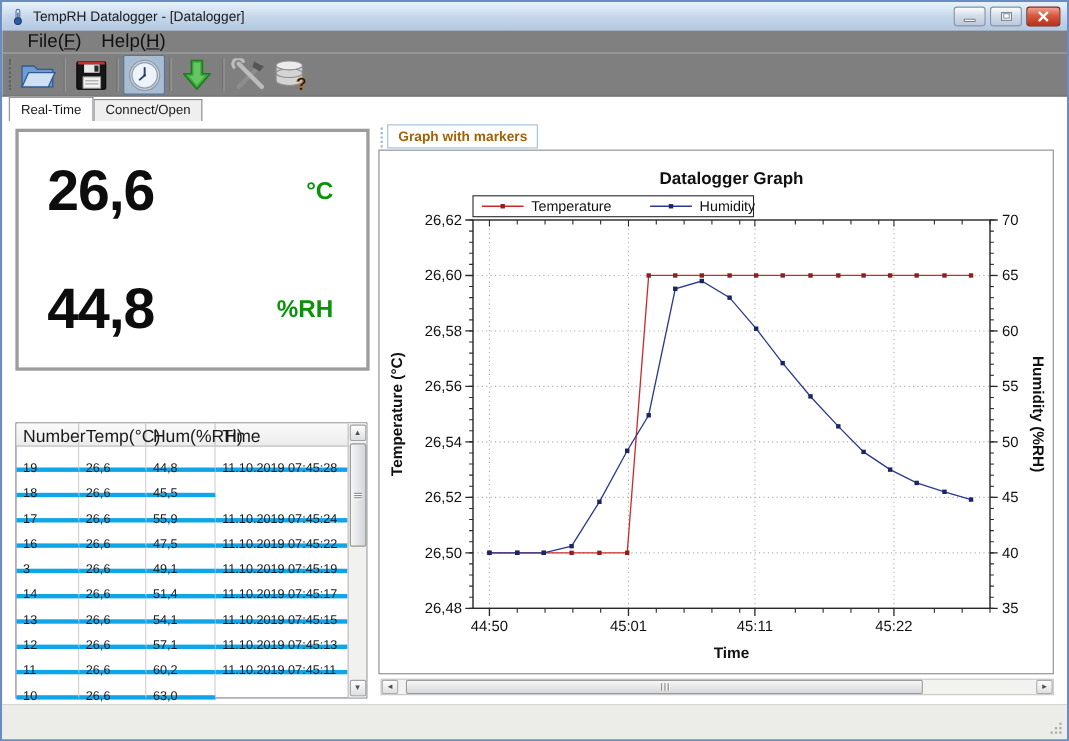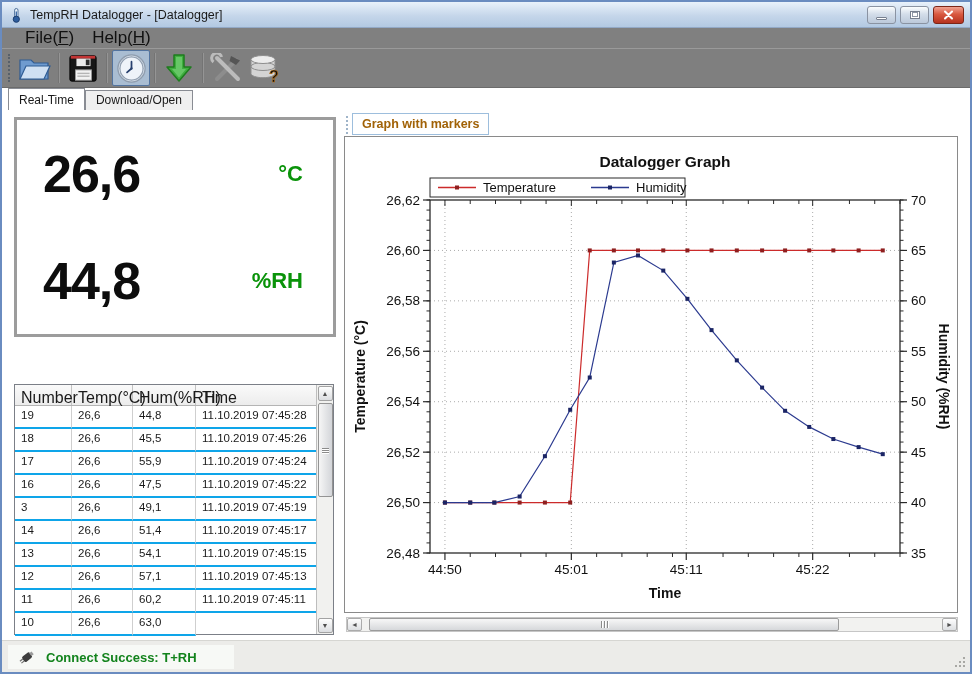--- a/index.html
+++ b/index.html
@@ -44,21 +44,21 @@
   
   .readout{position:absolute;left:12px;top:7px;width:322px;height:220px;border:3px solid #9c9c9c;background:#fff;}
   .readout-row{display:flex;align-items:center;padding:0 30px 0 26px;height:50%;}
   .big{font-size:52px;font-weight:bold;color:#0d0d0d;letter-spacing:-1px;}
   .unit{margin-left:auto;font-size:22px;font-weight:bold;color:#0a930a;}
   
   .datatable{position:absolute;left:12px;top:274px;width:320px;height:251px;border:1px solid #7b7f87;background:#fff;}
   .thead{display:flex;height:21px;background:linear-gradient(#fafafa,#ececec);border-bottom:1px solid #b4b4b4;}
   .hcell{font-size:16px;color:#1a1a1a;padding:4px 0 0 6px;border-right:1px solid #c2c2c2;}
   .trow{display:flex;height:23px;}
-  .tcell{font-size:11.5px;color:#1a1a1a;padding:3px 0 0 6px;border-right:1px solid #cfcfcf;border-bottom:2px solid #0ea5e9;}
+  .tcell{font-size:11.5px;color:#1a1a1a;padding:14px 0 0 6px;border-right:1px solid #cfcfcf;border-bottom:4px solid #0ea5e9;}
   .c0{width:57px;} .c1{width:61px;} .c2{width:63px;} .c3{width:120px;border-right:none;}
   .vscroll{position:absolute;top:0;right:0;bottom:0;width:17px;background:#f1f1ef;border-left:1px solid #bdbdbd;
     display:flex;flex-direction:column;align-items:center;padding:1px 0;}
   .sbtn{width:15px;height:15px;background:linear-gradient(#fefefe,#dcdee1);border:1px solid #a3a3a3;border-radius:2px;
     display:flex;align-items:center;justify-content:center;font-size:7px;color:#4f4f4f;line-height:1;}
   .vthumb{width:15px;height:94px;margin-top:2px;background:linear-gradient(90deg,#f6f6f6,#d3d5d9);
     border:1px solid #949494;border-radius:2px;display:flex;align-items:center;justify-content:center;}
   .gripline{width:7px;border-top:1px solid #8b8b8b;margin:1px 0;box-shadow:0 1px 0 #fff;}
   .spacer{flex:1;}
   
@@ -163,21 +163,21 @@
     <div class="tbtn">
       <svg width="34" height="30" viewBox="0 0 34 30">
         <path d="M3 6.5 v14 c0 2.3 5.4 4.2 12 4.2 s12 -1.9 12 -4.2 v-14" fill="#d4d4d4" stroke="#8e8e8e"></path>
         <ellipse cx="15" cy="13.5" rx="12" ry="4" fill="none" stroke="#8e8e8e"></ellipse>
         <ellipse cx="15" cy="6.5" rx="12" ry="4" fill="#ececec" stroke="#8e8e8e"></ellipse>
         <text x="21" y="29" font-size="16" font-weight="bold" fill="#ef9c1d" stroke="#b96d10" stroke-width="0.6">?</text>
       </svg>
     </div>
   </div>
 
-  <div class="tabstrip"><div class="tab active">Real-Time</div><div class="tab">Download/Open</div></div>
+  <div class="tabstrip"><div class="tab active">Real-Time</div><div class="tab">Connect/Open</div></div>
 
   <div class="content">
 
     <div class="readout">
       <div class="readout-row">
         <span class="big">26,6</span>
         <span class="unit" style="color: rgb(10, 147, 10);">°C</span>
       </div>
       <div class="readout-row">
         <span class="big">44,8</span>
@@ -196,21 +196,20 @@
           <div class="trow">
             <div class="tcell c0">19</div>
             <div class="tcell c1">26,6</div>
             <div class="tcell c2">44,8</div>
             <div class="tcell c3">11.10.2019 07:45:28</div>
           </div>
           <div class="trow">
             <div class="tcell c0">18</div>
             <div class="tcell c1">26,6</div>
             <div class="tcell c2">45,5</div>
-            <div class="tcell c3">11.10.2019 07:45:26</div>
           </div>
           <div class="trow">
             <div class="tcell c0">17</div>
             <div class="tcell c1">26,6</div>
             <div class="tcell c2">55,9</div>
             <div class="tcell c3">11.10.2019 07:45:24</div>
           </div>
           <div class="trow">
             <div class="tcell c0">16</div>
             <div class="tcell c1">26,6</div>
@@ -487,31 +486,20 @@
         <div class="hgrip"></div>
           <div class="hgrip"></div>
           <div class="hgrip"></div>
       </div>
       <div class="spacer"></div>
       <div class="hbtn">►</div>
     </div>
   </div>
 
   <div class="statusbar">
-    <div class="status-panel">
-      <svg width="20" height="18" viewBox="0 0 20 18">
-        <g transform="rotate(-38 10 9)">
-          <rect x="6" y="6.5" width="9.5" height="6.5" rx="2" fill="#3d3d3d"></rect>
-          <rect x="14.8" y="8" width="3" height="3.6" fill="#9c9c9c"></rect>
-          <rect x="2.6" y="8" width="3.6" height="1.2" fill="#6e6e6e"></rect>
-          <rect x="2.6" y="10.4" width="3.6" height="1.2" fill="#6e6e6e"></rect>
-        </g>
-      </svg>
-      <span class="status-text" style="color: rgb(18, 131, 28);">Connect Success: T+RH</span>
-    </div>
     <svg class="sizegrip" width="13" height="13">
       <g fill="#a8a8a4">
         <rect x="9" y="9" width="2" height="2"></rect>
           <rect x="5" y="9" width="2" height="2"></rect>
           <rect x="1" y="9" width="2" height="2"></rect>
         <rect x="9" y="5" width="2" height="2"></rect>
           <rect x="5" y="5" width="2" height="2"></rect>
         <rect x="9" y="1" width="2" height="2"></rect>
       </g>
     </svg>

